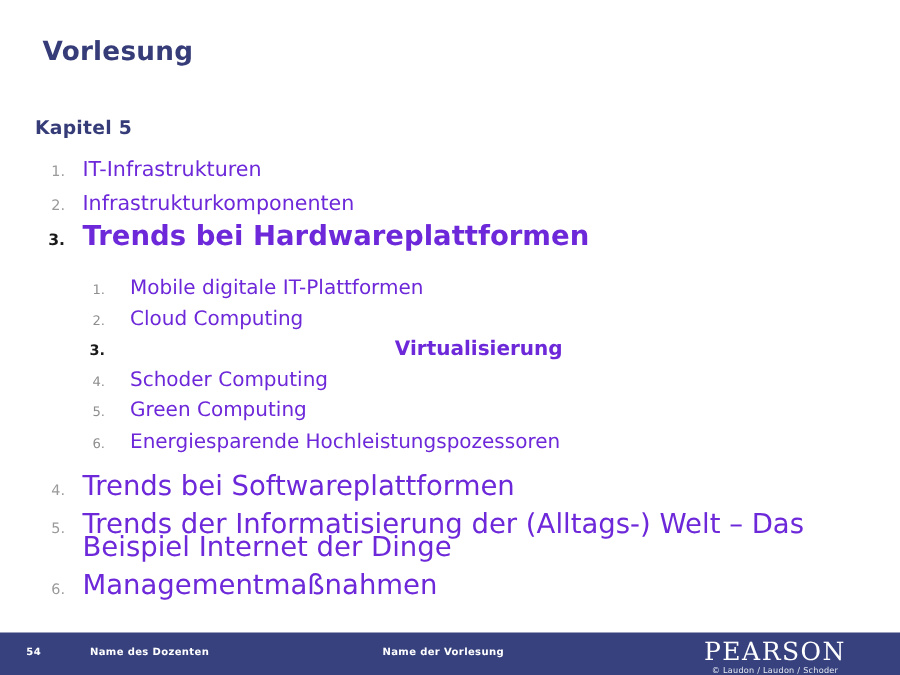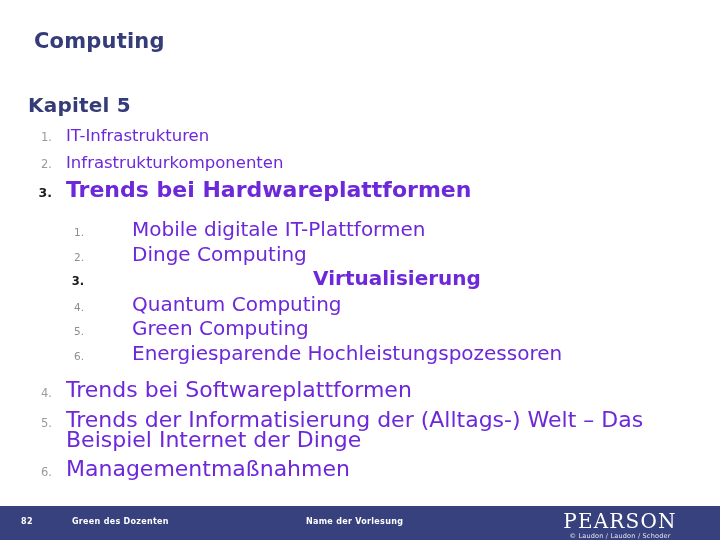--- a/index.html
+++ b/index.html
@@ -33,21 +33,21 @@
     color: #353C78;
     letter-spacing: 0.2px;
     white-space: nowrap;
   }
 
   
   .chapter-heading {
     position: absolute;
     left: 28px;
     top: 93px;
-    font-size: 20px;
+    font-size: 15px;
     font-weight: bold;
     color: #353C78;
     letter-spacing: 0.2px;
     white-space: nowrap;
   }
 
   .olist {
     list-style: none;
     margin: 0;
     padding: 0;
@@ -106,23 +106,22 @@
     width: 600px;
   }
   .level2 .oitem { margin-bottom: 7.5px; }
   .level2 .onum {
     width: 22px;
     margin-right: 20px;
     font-size: 10.5px;
     color: #8e8e8e;
   }
   .level2 .otext {
-    font-size: 20px;
+    font-size: 16px;
     line-height: 17px;
-    margin-left: 28px;
   }
   .level2 .oitem.bold .otext { font-weight: bold; text-align: center; }
   .level2 .oitem.bold .onum {
     color: #1a1a1a;
     font-weight: bold;
     font-size: 11.5px;
   }
 
   
   .level1b {
@@ -209,21 +208,21 @@
     letter-spacing: 0.2px;
     margin-top: 1px;
     white-space: nowrap;
   }
 </style>
 </head>
 <body>
 
 <div class="slide">
 
-  <div class="slide-title">Computing</div>
+  <div class="slide-title">Vorlesung</div>
 
   <div class="chapter-heading">Kapitel 5</div>
 
   <ul class="olist level1" id="l1top">
       <li class="oitem">
         <span class="onum">1.</span>
         <span class="otext">IT-Infrastrukturen</span>
       </li>
       <li class="oitem">
         <span class="onum">2.</span>
@@ -235,29 +234,29 @@
       </li>
     </ul>
 
   <ul class="olist level2" id="l2">
       <li class="oitem">
         <span class="onum">1.</span>
         <span class="otext">Mobile digitale IT-Plattformen</span>
       </li>
       <li class="oitem">
         <span class="onum">2.</span>
-        <span class="otext">Dinge Computing</span>
+        <span class="otext">Cloud Computing</span>
       </li>
       <li class="oitem bold">
         <span class="onum">3.</span>
         <span class="otext">Virtualisierung</span>
       </li>
       <li class="oitem">
         <span class="onum">4.</span>
-        <span class="otext">Quantum Computing</span>
+        <span class="otext">Schoder Computing</span>
       </li>
       <li class="oitem">
         <span class="onum">5.</span>
         <span class="otext">Green Computing</span>
       </li>
       <li class="oitem">
         <span class="onum">6.</span>
         <span class="otext">Energiesparende Hochleistungspozessoren</span>
       </li>
     </ul>
@@ -271,22 +270,22 @@
         <span class="onum">5.</span>
         <span class="otext">Trends der Informatisierung der (Alltags-) Welt – Das Beispiel Internet der Dinge</span>
       </li>
       <li class="oitem">
         <span class="onum">6.</span>
         <span class="otext">Managementmaßnahmen</span>
       </li>
     </ul>
 
   <div class="footer-bar">
-    <div class="footer-page">82</div>
-    <div class="footer-lecturer">Green des Dozenten</div>
+    <div class="footer-page">54</div>
+    <div class="footer-lecturer">Name des Dozenten</div>
     <div class="footer-lecture">Name der Vorlesung</div>
     <div class="footer-brand">
       <div class="brand-name">PEARSON</div>
       <div class="brand-credit">© Laudon / Laudon / Schoder</div>
     </div>
   </div>
 
 </div>
 
 </body></html>

